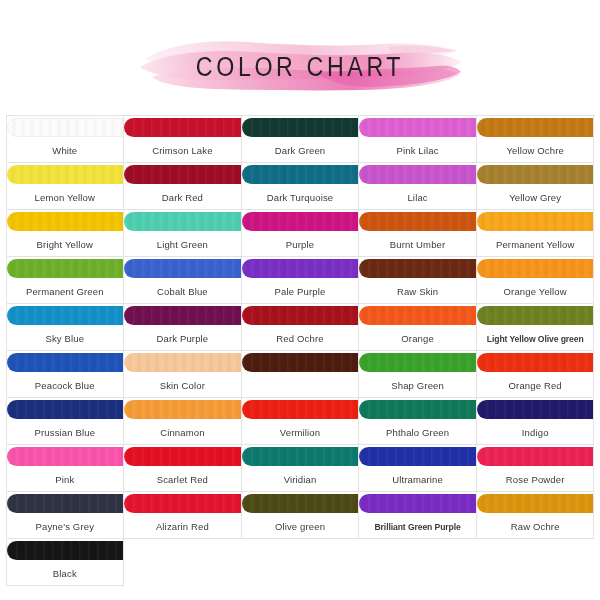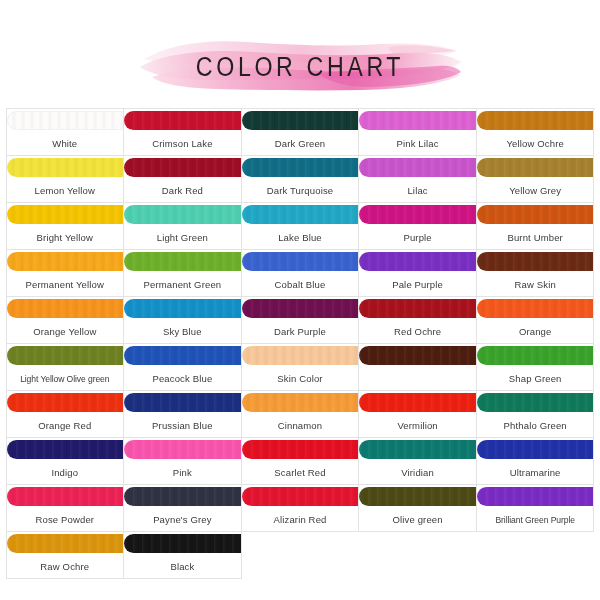--- a/index.html
+++ b/index.html
@@ -43,21 +43,21 @@
     color: #231f20;
     transform: scaleX(0.86);
     transform-origin: center;
     white-space: nowrap;
   }
 
   
   .grid {
     position: relative;
     width: 588px;
-    margin: 8px auto;
+    margin: 15px auto;
     border-top: 1px solid #e3e3e3;
     border-left: 1px solid #e3e3e3;
     display: grid;
     grid-template-columns: repeat(5, 1fr);
   }
   .cell {
     border-right: 1px solid #e3e3e3;
     border-bottom: 1px solid #e3e3e3;
     background: #ffffff;
     height: 47px;
@@ -103,20 +103,21 @@
     line-height: 24px;
     text-align: center;
     font-size: 9.5px;
     color: #3b3b3b;
     white-space: nowrap;
     letter-spacing: 0.15px;
   }
   .label.tight {
     font-size: 8.6px;
     letter-spacing: -0.1px;
+    font-weight: bold;
   }
 </style>
 </head>
 <body>
 
 <div class="header">
   <div class="brush">
     <svg viewBox="0 0 326 62" preserveAspectRatio="none" aria-hidden="true">
       <defs>
         <linearGradient id="bg1" x1="0" y1="0" x2="1" y2="0">
@@ -220,26 +221,20 @@
       <div class="label">Bright Yellow</div>
     </div>
     <div class="cell">
       <div class="swatch-wrap">
         <div class="swatch" style="background: rgb(78, 208, 176);"></div>
       </div>
       <div class="label">Light Green</div>
     </div>
     <div class="cell">
       <div class="swatch-wrap">
-        <div class="swatch" style="background: rgb(33, 168, 198);"></div>
-      </div>
-      <div class="label">Lake Blue</div>
-    </div>
-    <div class="cell">
-      <div class="swatch-wrap">
         <div class="swatch" style="background: rgb(207, 20, 132);"></div>
       </div>
       <div class="label">Purple</div>
     </div>
     <div class="cell">
       <div class="swatch-wrap">
         <div class="swatch" style="background: rgb(207, 85, 16);"></div>
       </div>
       <div class="label">Burnt Umber</div>
     </div>

